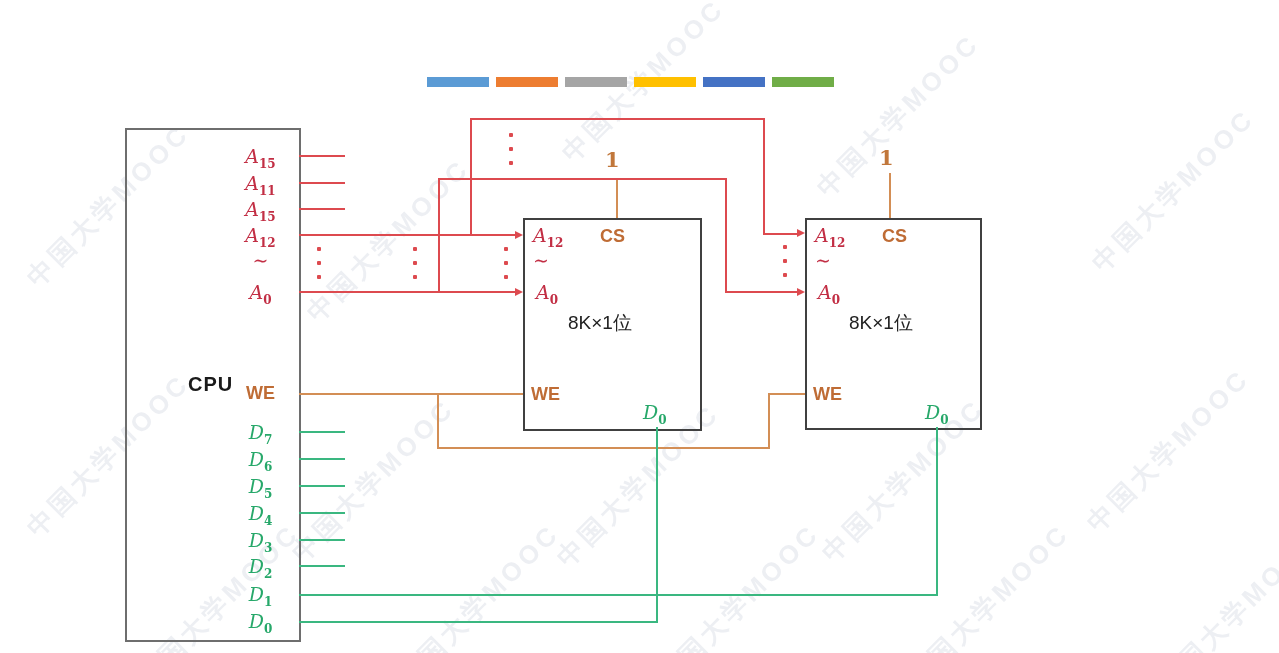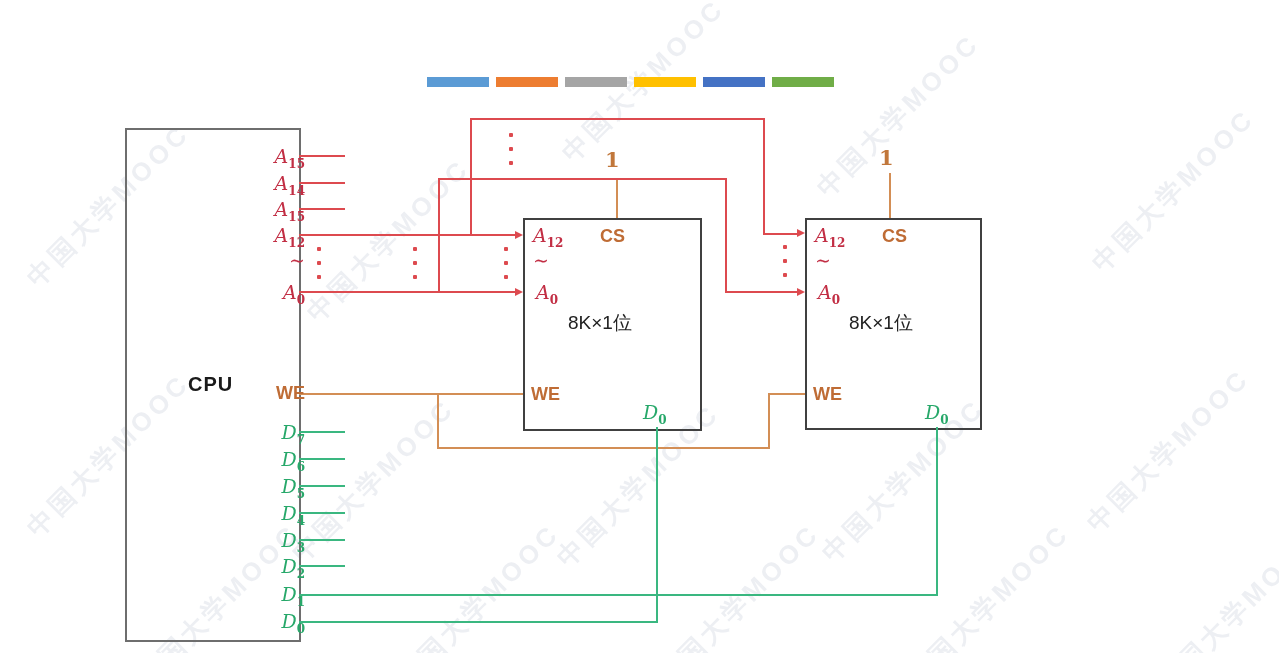--- a/index.html
+++ b/index.html
@@ -29,21 +29,21 @@
   .arrow{position:absolute;width:0;height:0;z-index:1;
          border-top:4px solid transparent;border-bottom:4px solid transparent;
          border-left:8px solid var(--line-red);}
   .dots{position:absolute;z-index:1;}
   .dots i{display:block;width:4px;height:4px;border-radius:1px;background:var(--line-red);margin-bottom:10px;}
   
   .lbl{position:absolute;z-index:2;white-space:nowrap;line-height:24px;height:24px;}
   .pin{font-family:"DejaVu Serif",serif;font-style:italic;font-size:19px;color:var(--label-red);}
   .pin sub{font-style:normal;font-weight:bold;font-size:12px;}
   .pin.greenpin{color:var(--label-green);}
-  .ar{left:240px;width:65px;text-align:right;}
+  .ar{left:228px;width:65px;text-align:center;}
   .cpu-name{font-size:20px;font-weight:bold;color:#1a1a1a;letter-spacing:1px;}
   .ctl{font-size:18px;font-weight:bold;color:var(--label-orange);font-family:"Liberation Sans",sans-serif;font-style:normal;}
   .cap{font-size:19px;color:#222;font-family:"Liberation Sans",sans-serif;}
   .one{font-family:"DejaVu Serif",serif;font-size:21px;font-weight:bold;color:#c1773b;}
 </style>
 </head>
 <body>
 
 <div class="stage">
 
@@ -64,21 +64,21 @@
   <span class="wm" style="left:1130px;top:593px">中国大学MOOC</span>
 
   <div class="bars">
     <span style="background: rgb(91, 155, 213);"></span><span style="background: rgb(237, 125, 49);"></span><span style="background: rgb(165, 165, 165);"></span><span style="background: rgb(255, 192, 0);"></span><span style="background: rgb(68, 114, 196);"></span><span style="background: rgb(112, 173, 71);"></span>
   </div>
 
   <div class="box cpu-box"></div>
   <div class="lbl cpu-name" style="left:188px;top:372px">CPU</div>
 
   <div class="lbl pin ar" style="top:144px"><span>A</span><sub>15</sub></div>
-  <div class="lbl pin ar" style="top:171px"><span>A</span><sub>14</sub></div>
+  <div class="lbl pin ar" style="top:171px"><span>A</span><sub>11</sub></div>
   <div class="lbl pin ar" style="top:197px"><span>A</span><sub>15</sub></div>
   <div class="lbl pin ar" style="top:223px"><span>A</span><sub>12</sub></div>
   <div class="lbl pin ar" style="top:248px"><span>∼</span></div>
   <div class="lbl pin ar" style="top:280px"><span>A</span><sub>0</sub></div>
 
   <div class="lbl ctl ar" style="top:381px">WE</div>
 
   <div class="lbl pin greenpin ar" style="top:420px"><span>D</span><sub>7</sub></div>
   <div class="lbl pin greenpin ar" style="top:447px"><span>D</span><sub>6</sub></div>
   <div class="lbl pin greenpin ar" style="top:474px"><span>D</span><sub>5</sub></div>

